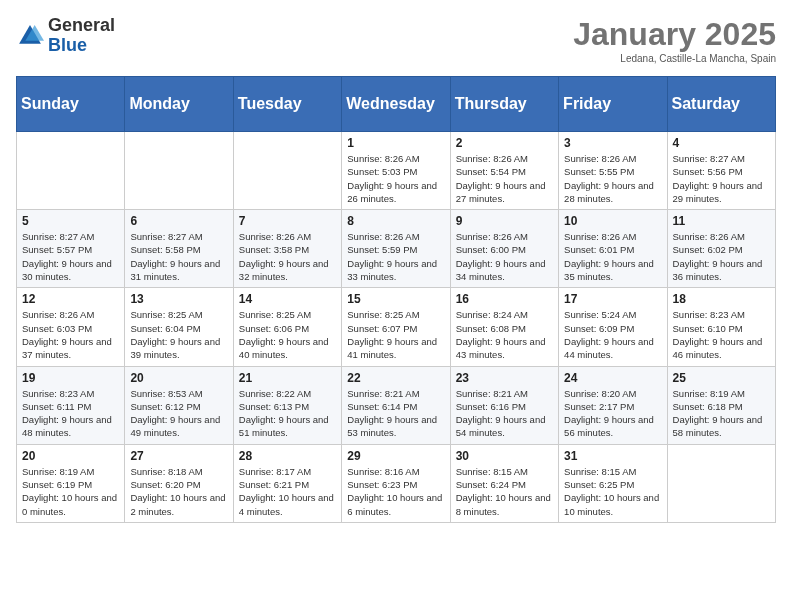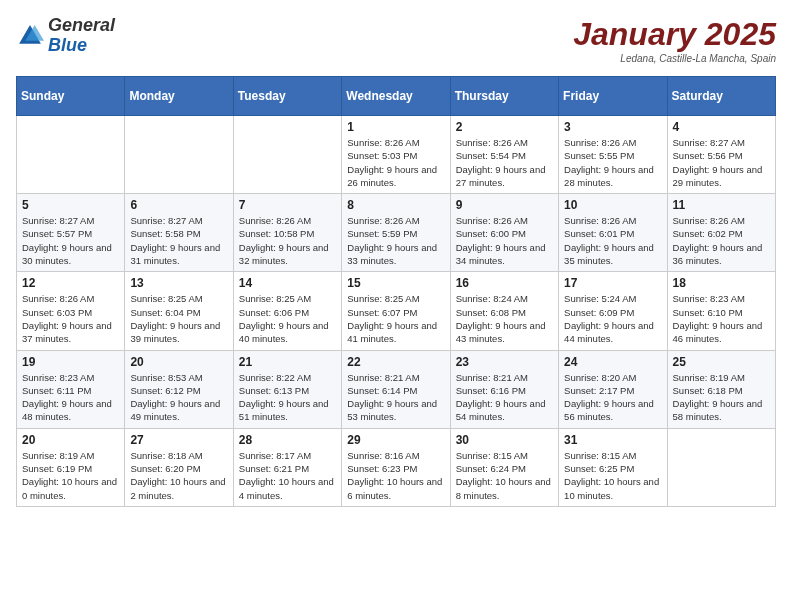--- a/index.html
+++ b/index.html
@@ -8,21 +8,20 @@
       background: #fff;
       width: 792px;
       min-height: 612px;
       padding: 16px;
     }
     .header {
       display: flex;
       justify-content: space-between;
       align-items: flex-start;
       margin-bottom: 12px;
-      font-style: italic;
     }
     .logo {
       display: flex;
       align-items: center;
       gap: 4px;
     }
     .logo-text {
       font-size: 18px;
       font-weight: bold;
       line-height: 1.1;
@@ -32,37 +31,37 @@
     .logo-icon {
       width: 28px;
       height: 28px;
     }
     .title-block {
       text-align: right;
     }
     .month-title {
       font-size: 32px;
       font-weight: bold;
-      color: #7f1d1d;
+      color: #737373;
     }
     .location {
       font-size: 10px;
       color: #555;
     }
     .calendar {
       width: 100%;
       border-collapse: collapse;
       border: 1px solid #ccc;
     }
     .calendar th {
       background-color: #3a6db5;
       color: #fff;
-      font-size: 12px;
+      font-size: 16px;
       font-weight: bold;
-      padding: 12px 4px;
+      padding: 18px 4px;
       text-align: left;
       border: 1px solid #2a5a9a;
     }
     .calendar td {
       vertical-align: top;
       border: 1px solid #ccc;
       padding: 4px 5px;
       width: 107px;
       min-height: 80px;
       background: #fff;
@@ -156,21 +155,21 @@
         </td>
         <td>
           <div class="day-number">6</div>
           <div class="day-info">Sunrise: 8:27 AM
 Sunset: 5:58 PM
 Daylight: 9 hours and 31 minutes.</div>
         </td>
         <td>
           <div class="day-number">7</div>
           <div class="day-info">Sunrise: 8:26 AM
-Sunset: 10:58 PM
+Sunset: 3:58 PM
 Daylight: 9 hours and 32 minutes.</div>
         </td>
         <td>
           <div class="day-number">8</div>
           <div class="day-info">Sunrise: 8:26 AM
 Sunset: 5:59 PM
 Daylight: 9 hours and 33 minutes.</div>
         </td>
         <td>
           <div class="day-number">9</div>

